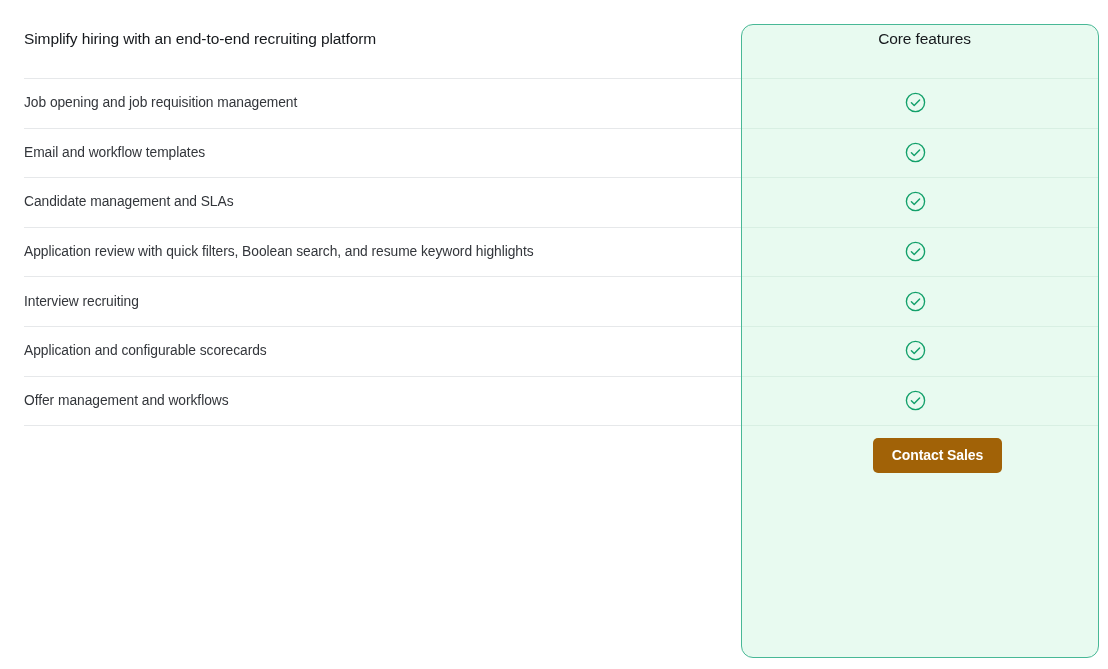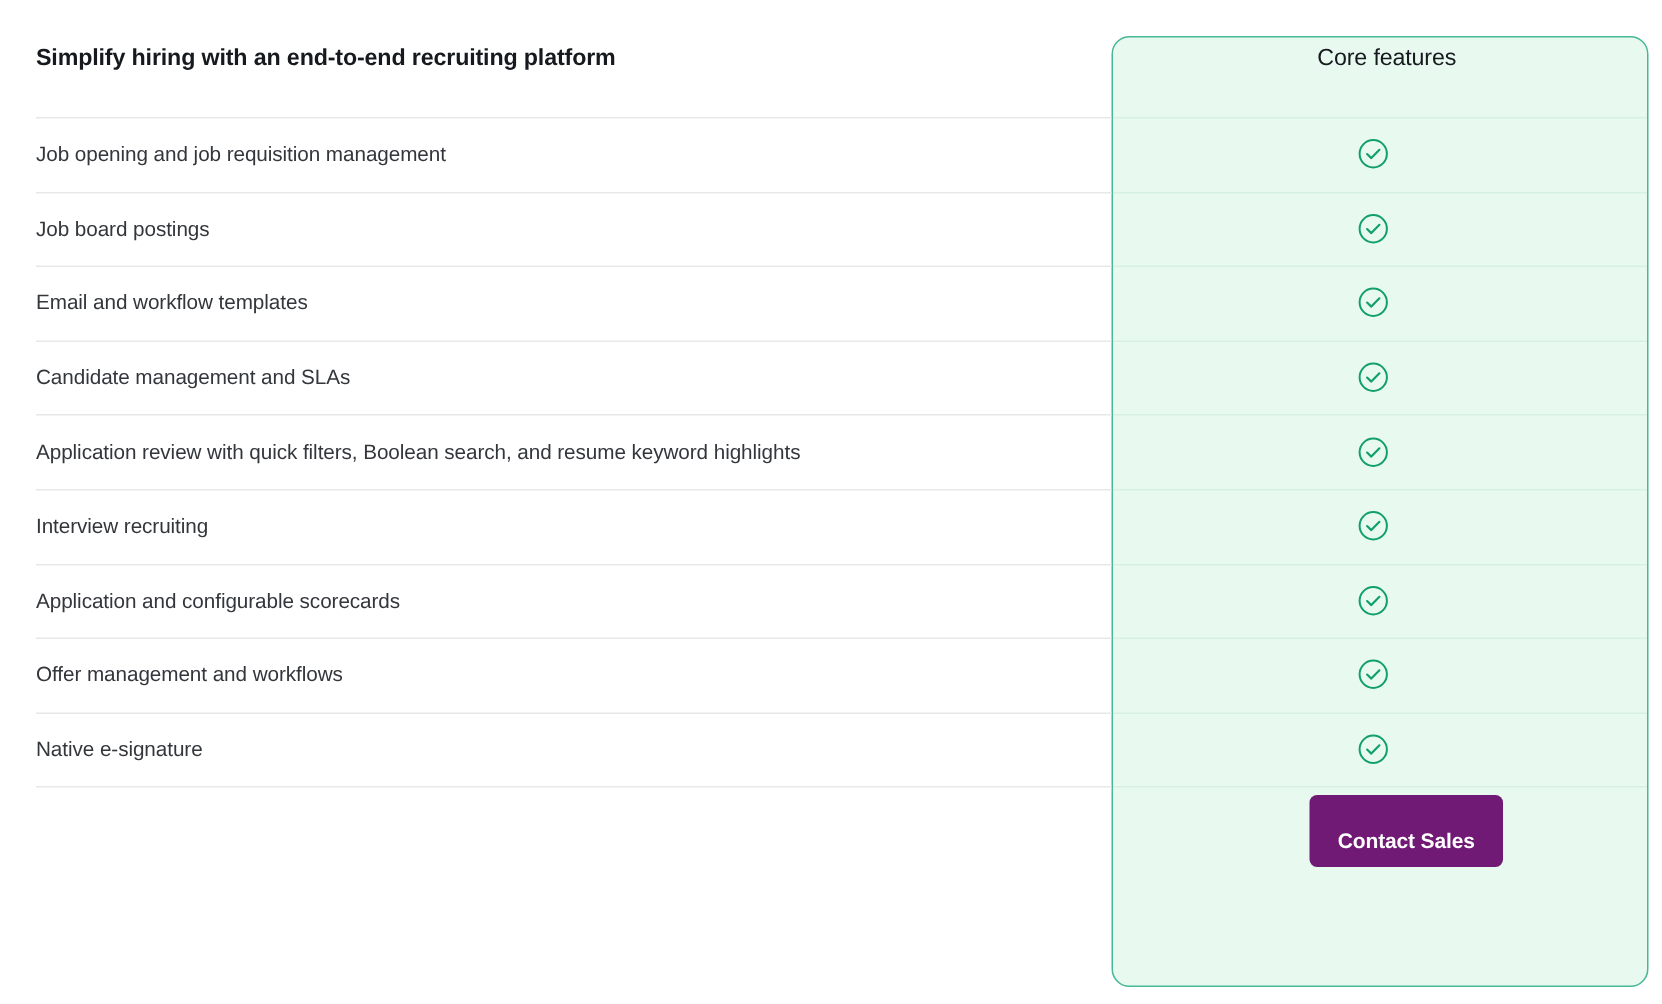--- a/index.html
+++ b/index.html
@@ -47,21 +47,21 @@
   #compare-table col.c-label { width: 741px; }
   #compare-table col.c-core  { width: 367px; }
 
   
   .head-row { height: 78px; }
 
   .head-label {
     vertical-align: middle;
     padding: 0 24px 0 24px;
     font-size: 15.5px;
-    font-weight: bold;
+    font-weight: normal;
     color: #16191d;
     letter-spacing: -0.1px;
     text-align: left;
   }
 
   .head-core {
     vertical-align: middle;
     text-align: center;
     font-size: 15.5px;
     font-weight: normal;
@@ -157,29 +157,29 @@
   
   .cta-row { height: 60px; }
   .cta-core {
     vertical-align: middle;
     text-align: center;
     padding-right: 18px;
   }
 
   .cta-button {
     display: inline-block;
-    background: #701a75;
+    background: #a16207;
     color: #ffffff;
     font-family: "Liberation Sans", sans-serif;
     font-size: 14px;
     font-weight: bold;
     letter-spacing: -0.1px;
     border: none;
     border-radius: 5px;
-    padding: 22px 19px 10px 19px;
+    padding: 9px 19px 10px 19px;
     cursor: pointer;
     white-space: nowrap;
     margin-left: 44px;
   }
 </style>
 </head>
 <body>
 
 <div id="page">
 
@@ -200,27 +200,20 @@
 
     <tbody>
         <tr class="feat-row">
           <td class="feat-label">Job opening and job requisition management</td>
           <td class="feat-core"><span class="check-icon"><svg width="21" height="21" viewBox="0 0 21 21" xmlns="http://www.w3.org/2000/svg">
                 <circle cx="10.5" cy="10.5" r="9.1" fill="none" stroke="#12a06a" stroke-width="1.35"></circle>
                 <path d="M6.4 10.7 L9.2 13.4 L14.6 7.9" fill="none" stroke="#12a06a" stroke-width="1.45" stroke-linecap="round" stroke-linejoin="round"></path>
               </svg></span></td>
         </tr>
         <tr class="feat-row">
-          <td class="feat-label">Job board postings</td>
-          <td class="feat-core"><span class="check-icon"><svg width="21" height="21" viewBox="0 0 21 21" xmlns="http://www.w3.org/2000/svg">
-                <circle cx="10.5" cy="10.5" r="9.1" fill="none" stroke="#12a06a" stroke-width="1.35"></circle>
-                <path d="M6.4 10.7 L9.2 13.4 L14.6 7.9" fill="none" stroke="#12a06a" stroke-width="1.45" stroke-linecap="round" stroke-linejoin="round"></path>
-              </svg></span></td>
-        </tr>
-        <tr class="feat-row">
           <td class="feat-label">Email and workflow templates</td>
           <td class="feat-core"><span class="check-icon"><svg width="21" height="21" viewBox="0 0 21 21" xmlns="http://www.w3.org/2000/svg">
                 <circle cx="10.5" cy="10.5" r="9.1" fill="none" stroke="#12a06a" stroke-width="1.35"></circle>
                 <path d="M6.4 10.7 L9.2 13.4 L14.6 7.9" fill="none" stroke="#12a06a" stroke-width="1.45" stroke-linecap="round" stroke-linejoin="round"></path>
               </svg></span></td>
         </tr>
         <tr class="feat-row">
           <td class="feat-label">Candidate management and SLAs</td>
           <td class="feat-core"><span class="check-icon"><svg width="21" height="21" viewBox="0 0 21 21" xmlns="http://www.w3.org/2000/svg">
                 <circle cx="10.5" cy="10.5" r="9.1" fill="none" stroke="#12a06a" stroke-width="1.35"></circle>
@@ -243,27 +236,20 @@
         </tr>
         <tr class="feat-row">
           <td class="feat-label">Application and configurable scorecards</td>
           <td class="feat-core"><span class="check-icon"><svg width="21" height="21" viewBox="0 0 21 21" xmlns="http://www.w3.org/2000/svg">
                 <circle cx="10.5" cy="10.5" r="9.1" fill="none" stroke="#12a06a" stroke-width="1.35"></circle>
                 <path d="M6.4 10.7 L9.2 13.4 L14.6 7.9" fill="none" stroke="#12a06a" stroke-width="1.45" stroke-linecap="round" stroke-linejoin="round"></path>
               </svg></span></td>
         </tr>
         <tr class="feat-row">
           <td class="feat-label">Offer management and workflows</td>
-          <td class="feat-core"><span class="check-icon"><svg width="21" height="21" viewBox="0 0 21 21" xmlns="http://www.w3.org/2000/svg">
-                <circle cx="10.5" cy="10.5" r="9.1" fill="none" stroke="#12a06a" stroke-width="1.35"></circle>
-                <path d="M6.4 10.7 L9.2 13.4 L14.6 7.9" fill="none" stroke="#12a06a" stroke-width="1.45" stroke-linecap="round" stroke-linejoin="round"></path>
-              </svg></span></td>
-        </tr>
-        <tr class="feat-row">
-          <td class="feat-label">Native e-signature</td>
           <td class="feat-core"><span class="check-icon"><svg width="21" height="21" viewBox="0 0 21 21" xmlns="http://www.w3.org/2000/svg">
                 <circle cx="10.5" cy="10.5" r="9.1" fill="none" stroke="#12a06a" stroke-width="1.35"></circle>
                 <path d="M6.4 10.7 L9.2 13.4 L14.6 7.9" fill="none" stroke="#12a06a" stroke-width="1.45" stroke-linecap="round" stroke-linejoin="round"></path>
               </svg></span></td>
         </tr>
         <tr class="tail-row">
           <td class="tail-label"></td>
           <td class="tail-core"></td>
         </tr>
         <tr class="cta-row">

